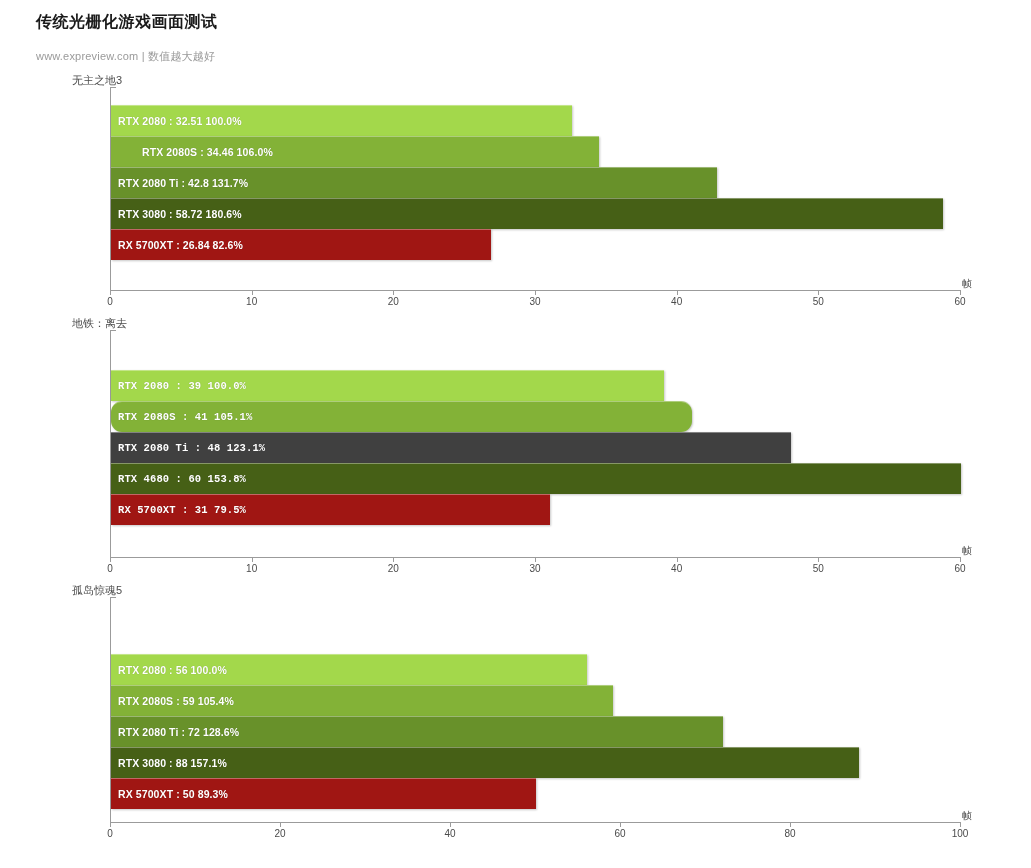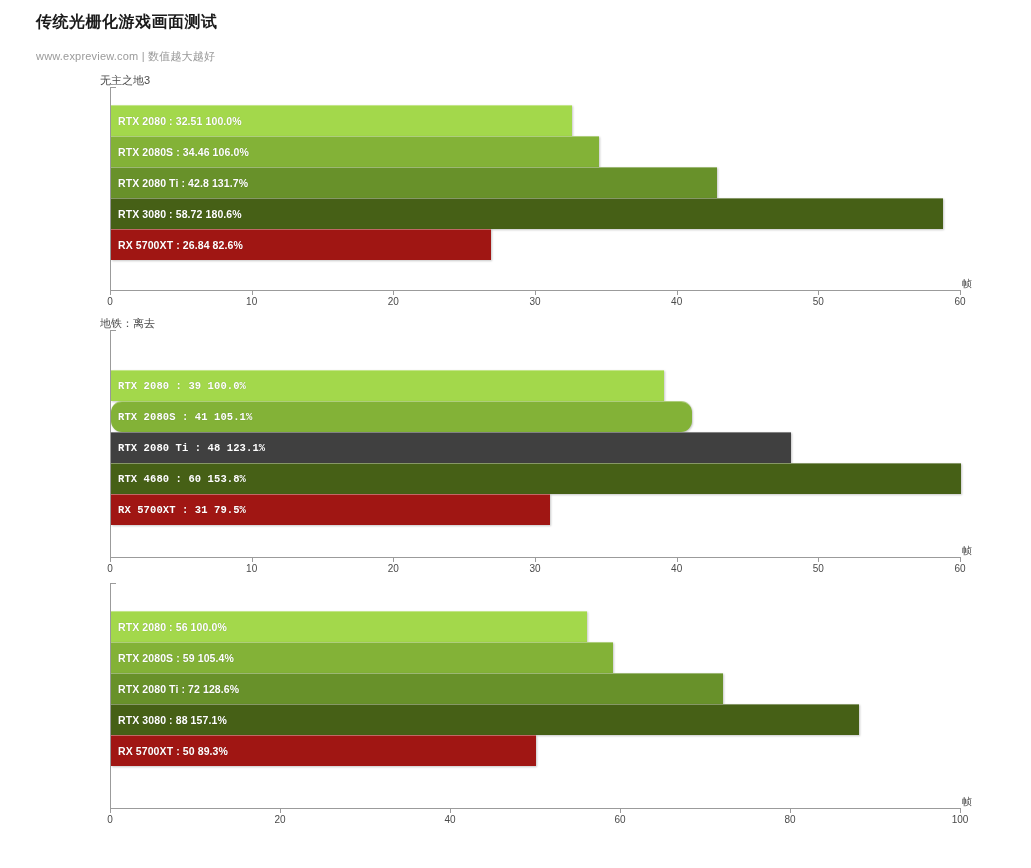--- a/index.html
+++ b/index.html
@@ -18,21 +18,21 @@
   .page-subtitle{
     font-size:11px; color:#9a9a9a; line-height:14px; margin-top:17px;
     letter-spacing:.2px;
   }
 
   .charts{ position:relative; margin-top:10px; }
 
   .chart{ position:relative; }
   .chart-title{
     font-size:11px; color:#4a4a4a; line-height:14px;
-    padding-left:100px;
+    padding-left:72px;
   }
 
   .plot{ position:relative; }
 
   
   .y-axis{
     position:absolute; left:110px; top:0; bottom:0;
     width:1px; background:#9b9b9b;
   }
   .y-axis-cap{
@@ -89,21 +89,21 @@
 <div class="charts" id="charts-root">
     <div class="chart">
       <div class="chart-title">无主之地3</div>
       <div class="plot" style="height: 203px;">
         <div class="y-axis-cap"></div>
         <div class="y-axis"></div>
         <div class="bars" style="top: 18px;">
           <div class="bar" style="width: 460.558px; background: rgb(163, 216, 75);">
             <span class="bar-label">RTX 2080 : 32.51  100.0%</span>
           </div>
-          <div class="bar" style="width: 488.183px; background: rgb(131, 178, 55);">
+          <div class="bar" style="width: 488.183px; background: rgb(131, 178, 55); padding-left: 24px;">
             <span class="bar-label">RTX 2080S : 34.46  106.0%</span>
           </div>
           <div class="bar" style="width: 606.333px; background: rgb(104, 145, 42);">
             <span class="bar-label">RTX 2080 Ti : 42.8  131.7%</span>
           </div>
           <div class="bar" style="width: 831.867px; background: rgb(70, 96, 22);">
             <span class="bar-label">RTX 3080 : 58.72  180.6%</span>
           </div>
           <div class="bar" style="width: 380.233px; background: rgb(160, 22, 19);">
             <span class="bar-label">RX 5700XT : 26.84  82.6%</span>
@@ -165,24 +165,25 @@
         <div class="x-tick" style="left: 676.667px;"></div>
         <div class="x-tick-label" style="left: 676.667px;">40</div>
         <div class="x-tick" style="left: 818.333px;"></div>
         <div class="x-tick-label" style="left: 818.333px;">50</div>
         <div class="x-tick" style="left: 960px;"></div>
         <div class="x-tick-label" style="left: 960px;">60</div>
         <div class="x-unit" style="left: 962px;">帧</div>
       </div>
     </div>
     <div class="chart">
+      <div class="chart-title">孤岛惊魂5</div>
       <div class="plot" style="height: 225px;">
         <div class="y-axis-cap"></div>
         <div class="y-axis"></div>
-        <div class="bars" style="top: 28px;">
+        <div class="bars" style="top: 57px;">
           <div class="bar" style="width: 476px; background: rgb(163, 216, 75);">
             <span class="bar-label">RTX 2080 : 56  100.0%</span>
           </div>
           <div class="bar" style="width: 501.5px; background: rgb(131, 178, 55);">
             <span class="bar-label">RTX 2080S : 59  105.4%</span>
           </div>
           <div class="bar" style="width: 612px; background: rgb(104, 145, 42);">
             <span class="bar-label">RTX 2080 Ti : 72  128.6%</span>
           </div>
           <div class="bar" style="width: 748px; background: rgb(70, 96, 22);">

